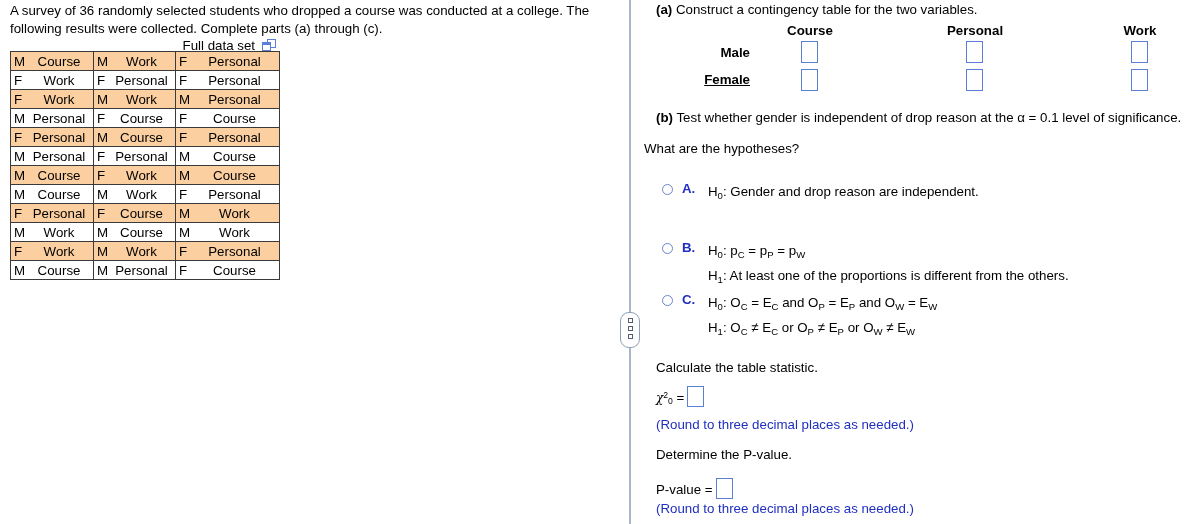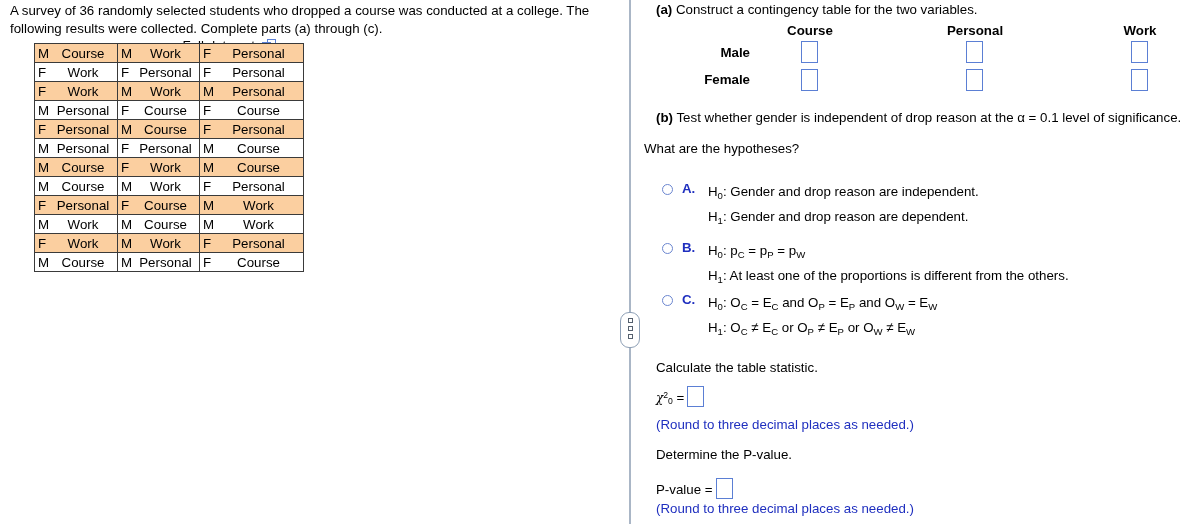--- a/index.html
+++ b/index.html
@@ -74,25 +74,24 @@
     position: absolute;
     left: 0; top: 0; right: 0;
     height: 2.4px;
     background: #5b7fd4;
   }
 
   
   #data-table {
     position: absolute;
     left: 10px;
-    top: 43px;
+    top: 51px;
     border-collapse: collapse;
     table-layout: fixed;
     font-size: 13.3px;
-    margin-left: 24px;
   }
   #data-table td {
     border: 1px solid #3a3a3a;
     height: 18px;
     padding: 0;
     vertical-align: middle;
     background: #ffffff;
   }
   #data-table tr.hl td { background: #fbcfa0; }
   #data-table td .g {
@@ -321,42 +320,41 @@
   <div class="q-line" style="left:16px; top:2px;">
     <span class="bold">(a)</span>
     <span>Construct a contingency table for the two variables.</span>
   </div>
 
   <div class="ct-header" style="left:110px; top:23px; width:120px;">Course</div>
   <div class="ct-header" style="left:275px; top:23px; width:120px;">Personal</div>
   <div class="ct-header" style="left:440px; top:23px; width:120px;">Work</div>
 
   <div class="ct-rowlabel" style="left:0px; top:45px; width:110px;">Male</div>
-  <div class="ct-rowlabel" style="left:0px; top:72px; width:110px;">Female</div>
+  <div class="ct-rowlabel" style="left:0px; top:72px; width:110px;text-decoration:underline;">Female</div>
 
   <div class="ans-box" style="left:161px; top:41px;"></div>
   <div class="ans-box" style="left:326px; top:41px;"></div>
   <div class="ans-box" style="left:491px; top:41px;"></div>
   <div class="ans-box" style="left:161px; top:69px;"></div>
   <div class="ans-box" style="left:326px; top:69px;"></div>
   <div class="ans-box" style="left:491px; top:69px;"></div>
 
   <div class="q-line" style="left:16px; top:110px;">
     <span class="bold">(b)</span>
     <span>Test whether gender is independent of drop reason at the α = 0.1 level of significance.</span>
   </div>
 
   <div class="q-line" style="left:4px; top:141px;">What are the hypotheses?</div>
 
   <div class="choice" style="left:22px; top:181px;">
     <span class="radio"></span>
     <span class="choice-letter">A.</span>
     <span class="choice-body">
       <div>H<sub>0</sub>: Gender and drop reason are independent.</div>
-      <div>H<sub>1</sub>: Gender and drop reason are dependent.</div>
     </span>
   </div>
 
   <div class="choice" style="left:22px; top:240px;">
     <span class="radio"></span>
     <span class="choice-letter">B.</span>
     <span class="choice-body">
       <div>H<sub>0</sub>: p<sub>C</sub> = p<sub>P</sub> = p<sub>W</sub></div>
       <div>H<sub>1</sub>: At least one of the proportions is different from the others.</div>
     </span>

